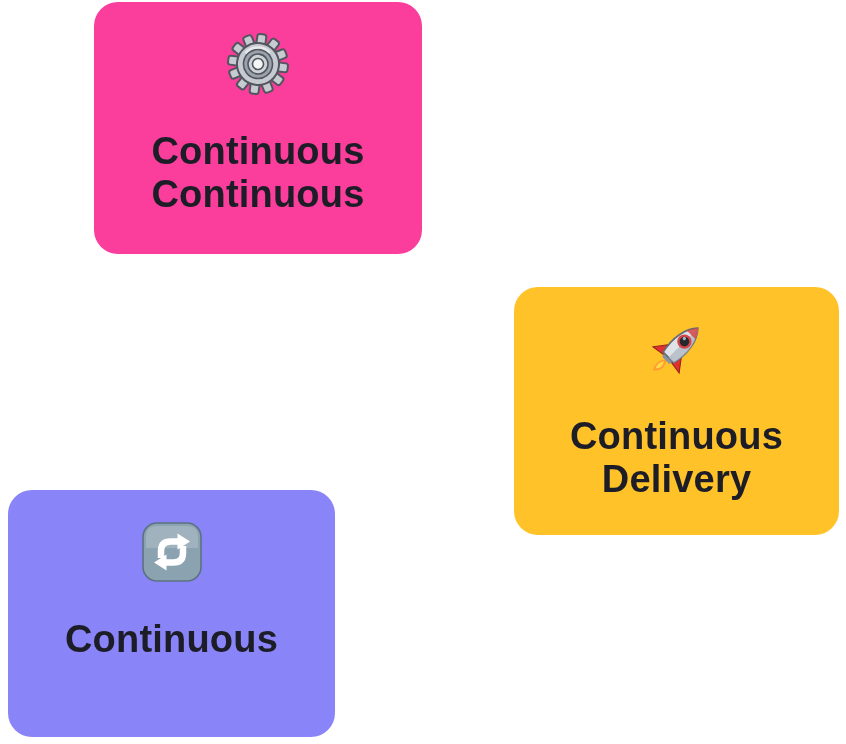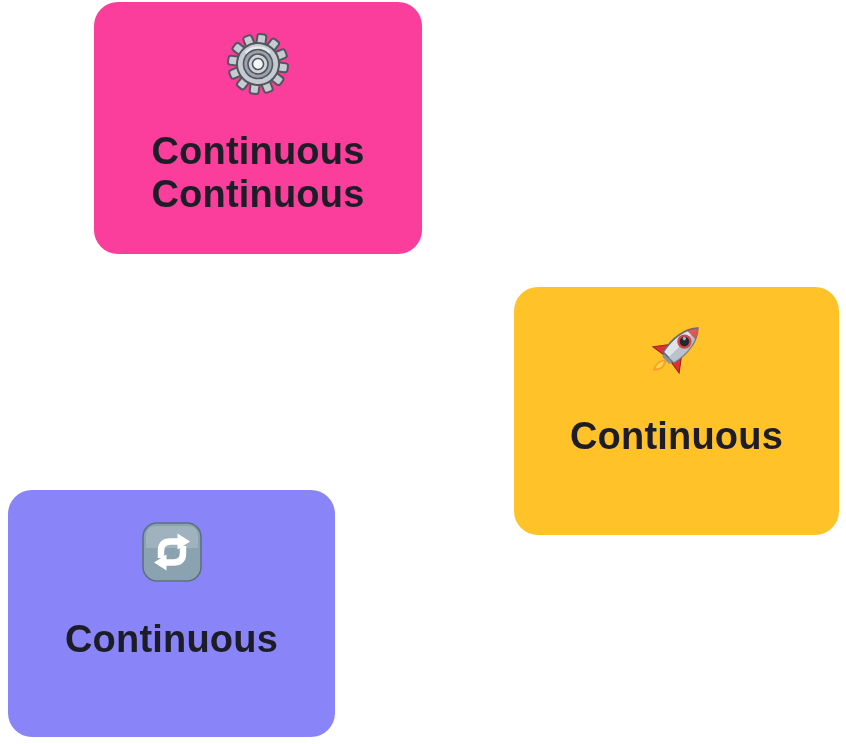--- a/index.html
+++ b/index.html
@@ -92,20 +92,21 @@
           <path d="M32 2.5 C40.5 11.5 43.5 27 39.5 44 L24.5 44 C20.5 27 23.5 11.5 32 2.5 Z" fill="#dfe3e8" stroke="#636b76" stroke-width="1.6"></path>
           <path d="M32 2.5 C40.5 11.5 43.5 27 39.5 44 L32 44 Z" fill="#aeb7c2" opacity="0.75"></path>
           <path d="M32 2.5 C34.5 5.2 36.6 8.4 38.1 12 L25.9 12 C27.4 8.4 29.5 5.2 32 2.5 Z" fill="#d64545" opacity="0.85"></path>
           <circle cx="32" cy="21.5" r="6" fill="#23282f" stroke="#d64545" stroke-width="2.4"></circle>
           <circle cx="29.8" cy="19.4" r="1.7" fill="#9fb3c8"></circle>
         </g>
       </svg>
     </div>
     <div class="card-title" style="color: rgb(29, 29, 39);">
       <span>Continuous</span>
+      <span>Delivery</span>
     </div>
   </div>
 
   <div class="card card-improvement" style="background-color: rgb(137, 133, 248);">
     <div class="icon">
       <svg viewBox="0 0 64 64" xmlns="http://www.w3.org/2000/svg">
         <rect x="3" y="3" width="58" height="58" rx="14" fill="#8ba2b0" stroke="#5d7280" stroke-width="1.6"></rect>
         <path d="M6 17 Q6 6 17 6 L47 6 Q58 6 58 17 L58 28 L6 28 Z" fill="#ffffff" opacity="0.18"></path>
         <g stroke="#ffffff" stroke-width="6.5" fill="none">
           <path d="M21 38 L21 31 Q21 21.5 30.5 21.5 L39 21.5"></path>

